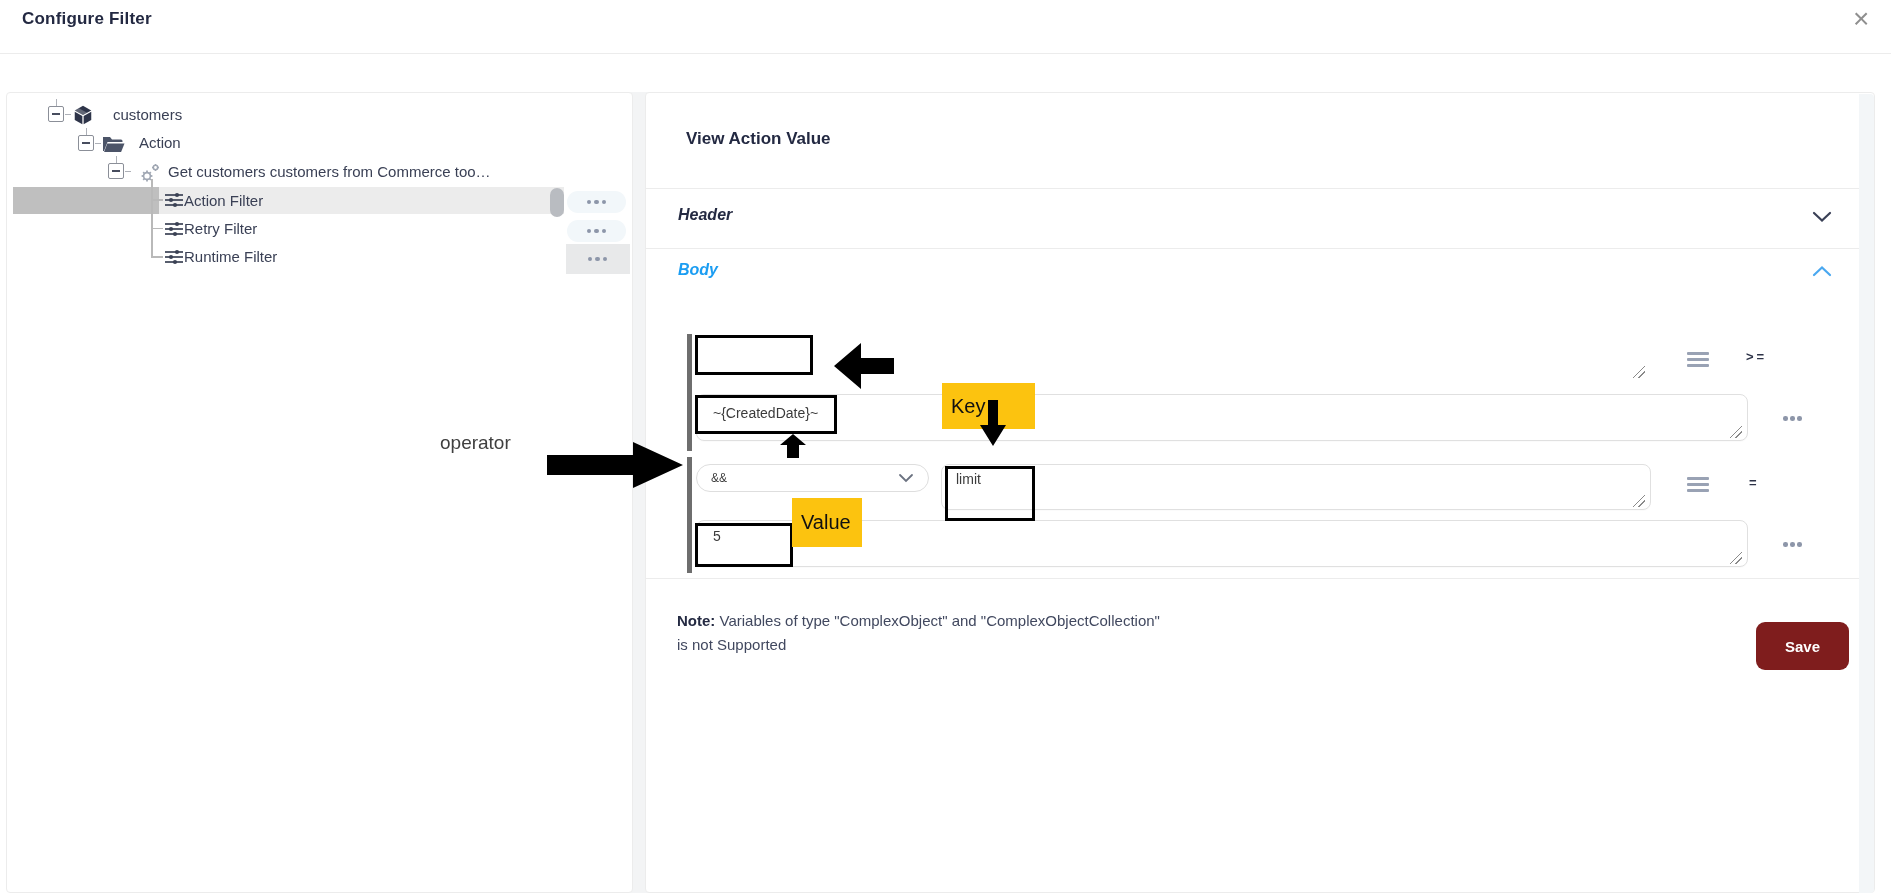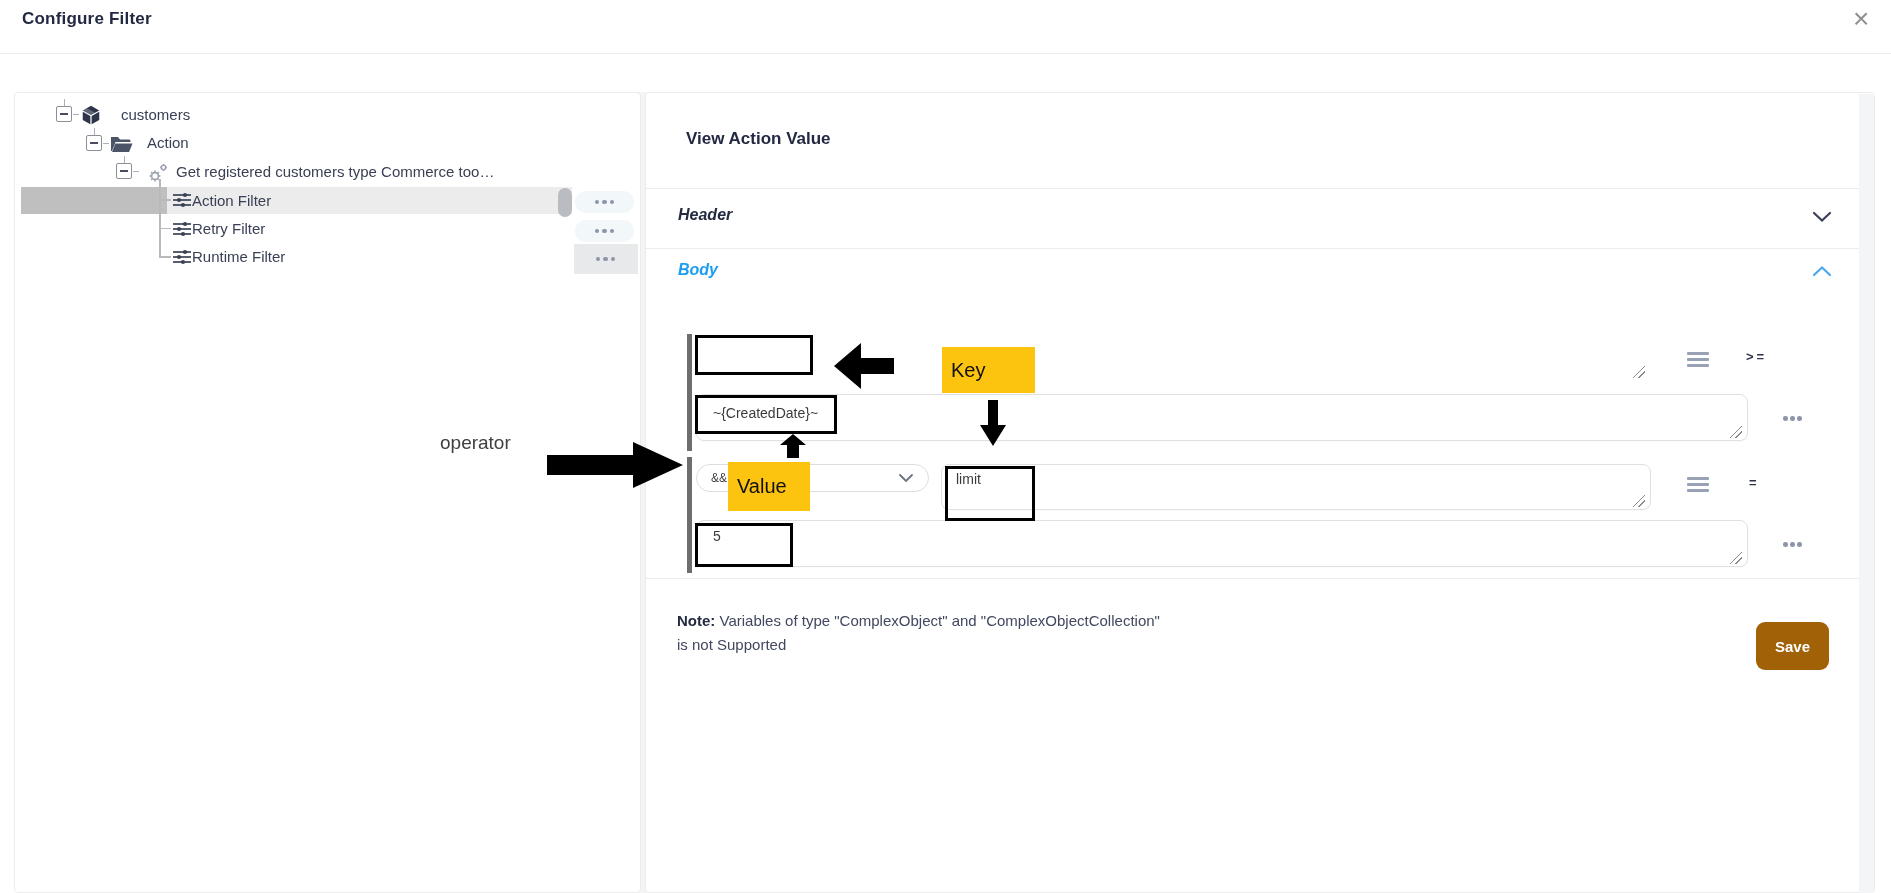--- a/index.html
+++ b/index.html
@@ -7,21 +7,21 @@
     font-family:"Liberation Sans", sans-serif; }
   .abs { position:absolute; }
 
   
   .dlg-title { left:22px; top:9px; font-size:17px; font-weight:bold; color:#232942; letter-spacing:.2px; }
   .dlg-close { left:1853px; top:2px; font-size:28px; color:#8f8f8f; cursor:pointer; line-height:34px; font-weight:300; }
   .dlg-divider { left:0; top:53px; width:1891px; height:1px; background:#ececec; }
 
   
   .panel-gap { left:629px; top:92px; width:20px; height:801px; background:#f3f4f5; }
-  .left-panel { left:14px; top:92px; width:627px; height:801px; background:#fff; border:1px solid #ececec; border-radius:4px; }
+  .left-panel { left:6px; top:92px; width:627px; height:801px; background:#fff; border:1px solid #ececec; border-radius:4px; }
   .right-panel { left:645px; top:92px; width:1230px; height:801px; background:#fff; border:1px solid #ececec; border-radius:4px; }
   .scroll-strip { left:1213px; top:1px; width:15px; height:799px; background:#f3f6f8; border-radius:0 4px 4px 0; }
 
   
   .tree-label { font-size:15px; color:#3a4055; white-space:nowrap; }
   .expander { width:16px; height:16px; border:1.5px solid #8b8f98; border-radius:2px; background:#fff; }
   .expander::after { content:""; position:absolute; left:3px; top:6.2px; width:8px; height:1.6px; background:#474d5e; }
   .tick { width:1.5px; height:7px; background:#aeb1b8; }
   .hdash { height:1.5px; background:#aeb1b8; }
   .tree-line { background:#b9b9b9; }
@@ -47,27 +47,27 @@
   .hamb { width:22px; display:flex; flex-direction:column; gap:3.5px; cursor:pointer; }
   .hamb i { display:block; height:2.6px; background:#99a2b4; border-radius:1px; }
   .op-text { font-size:13px; font-weight:bold; color:#2c3247; letter-spacing:3px; }
   .dots { display:flex; gap:2.5px; cursor:pointer; }
   .pill-select { left:50px; width:233px; height:28px; border:1px solid #dedede; border-radius:14px; background:#fff;
     display:flex; align-items:center; font-size:12px; color:#3c3c3c; padding:0 14px; cursor:pointer; }
   .pill-select svg { margin-left:auto; }
 
   .note { left:31px; top:516px; width:520px; font-size:15px; color:#41485f; line-height:24px; }
   .note b { color:#242a42; }
-  .save-btn { left:1110px; top:529px; width:73px; height:48px; background:#a16207; border:none; border-radius:9px;
+  .save-btn { left:1110px; top:529px; width:93px; height:48px; background:#7f1d1d; border:none; border-radius:9px;
     color:#fff; font-size:15px; font-weight:bold; font-family:"Liberation Sans",sans-serif; cursor:pointer; }
 
   
   #overlay { left:0; top:0; width:1891px; height:893px; pointer-events:none; z-index:50; }
   .ann-box { border:3px solid #000; }
-  .ann-yellow { background:#fcc30f; color:#111; font-size:20px; display:flex; align-items:center; padding-left:9px; }
+  .ann-yellow { background:#fcc30f; color:#111; font-size:20px; display:flex; align-items:center; padding-left:9px;margin-top:36px; }
   .ann-text { font-size:19px; color:#3f3f3f; }
 </style>
 </head>
 <body>
 
 <div class="abs dlg-title">Configure Filter</div>
 <div class="abs dlg-close">×</div>
 <div class="abs dlg-divider"></div>
 
 <div class="abs panel-gap"></div>
@@ -124,21 +124,21 @@
       </g>
       <circle cx="17.5" cy="6.5" r="2.2"></circle>
       <g stroke-width="1.4">
         <line x1="17.5" y1="3" x2="17.5" y2="4.3"></line>
           <line x1="17.5" y1="8.7" x2="17.5" y2="10"></line>
         <line x1="14" y1="6.5" x2="15.3" y2="6.5"></line>
           <line x1="19.7" y1="6.5" x2="21" y2="6.5"></line>
       </g>
     </svg>
   </span>
-  <span class="abs tree-label" style="left:161px; top:70px;">Get registered customers type Commerce too…</span>
+  <span class="abs tree-label" style="left:161px; top:70px;">Get customers customers from Commerce too…</span>
 
   <span class="abs" style="left:158px; top:99px;">
     <svg width="18" height="16" viewBox="0 0 18 16" stroke="#3a4154" stroke-width="1.7" fill="#3a4154">
       <line x1="0" y1="3" x2="18" y2="3"></line>
         <circle cx="12" cy="3" r="2.1" stroke="none"></circle>
       <line x1="0" y1="8" x2="18" y2="8"></line>
         <circle cx="6" cy="8" r="2.1" stroke="none"></circle>
       <line x1="0" y1="13" x2="18" y2="13"></line>
         <circle cx="10" cy="13" r="2.1" stroke="none"></circle>
     </svg>
@@ -258,21 +258,21 @@
 </div>
 
 <div class="abs" id="overlay">
 
   <div class="abs ann-box" style="left:695px; top:335px; width:118px; height:40px;"></div>
   <div class="abs ann-box" style="left:695px; top:395px; width:142px; height:39px;"></div>
   <div class="abs ann-box" style="left:945px; top:466px; width:90px; height:55px;"></div>
   <div class="abs ann-box" style="left:695px; top:523px; width:98px; height:44px;"></div>
 
   <div class="abs ann-yellow" style="left:942px; top:347px; width:93px; height:46px;">Key</div>
-  <div class="abs ann-yellow" style="left:728px; top:462px; width:82px; height:49px;">Value</div>
+  <div class="abs ann-yellow" style="left:792px; top:462px; width:70px; height:49px;">Value</div>
 
   <div class="abs ann-text" style="left:440px; top:432px;">operator</div>
 
   <svg class="abs" style="left:834px; top:343px;" width="60" height="46">
     <polygon points="0,23 27,0 27,15 60,15 60,31 27,31 27,46" fill="#000"></polygon>
   </svg>
   <svg class="abs" style="left:980px; top:400px;" width="26" height="46">
     <polygon points="8,0 18,0 18,25 26,25 13,46 0,25 8,25" fill="#000"></polygon>
   </svg>
   <svg class="abs" style="left:780px; top:434px;" width="26" height="24">

